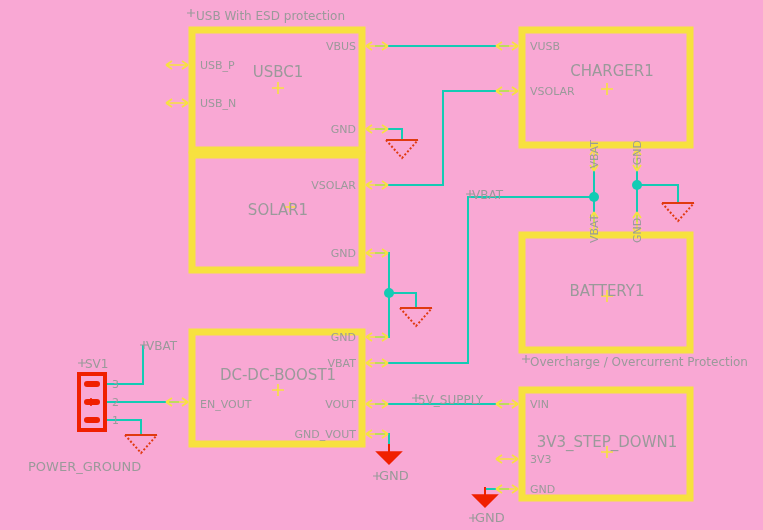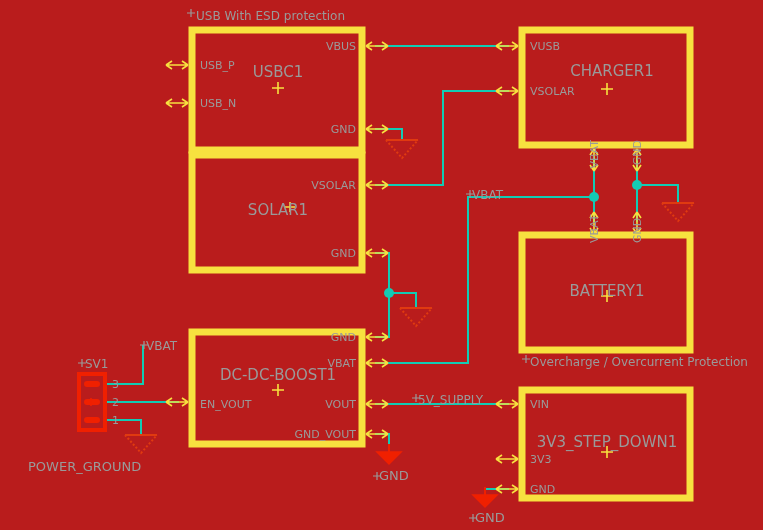--- a/index.html
+++ b/index.html
@@ -8,21 +8,21 @@
     padding: 0;
     background: #ffffff;
   }
   body {
     font-family: "DejaVu Sans", sans-serif;
   }
   #canvas {
     position: relative;
     width: 763px;
     height: 530px;
-    background: #b91c1c;
+    background: #f9a8d4;
     overflow: hidden;
   }
   #svg-root {
     position: absolute;
     left: 0;
     top: 0;
     width: 763px;
     height: 530px;
   }
   .blk-label, .pin-label, .net-label, .sheet-note, .pin-num, .port-label {

